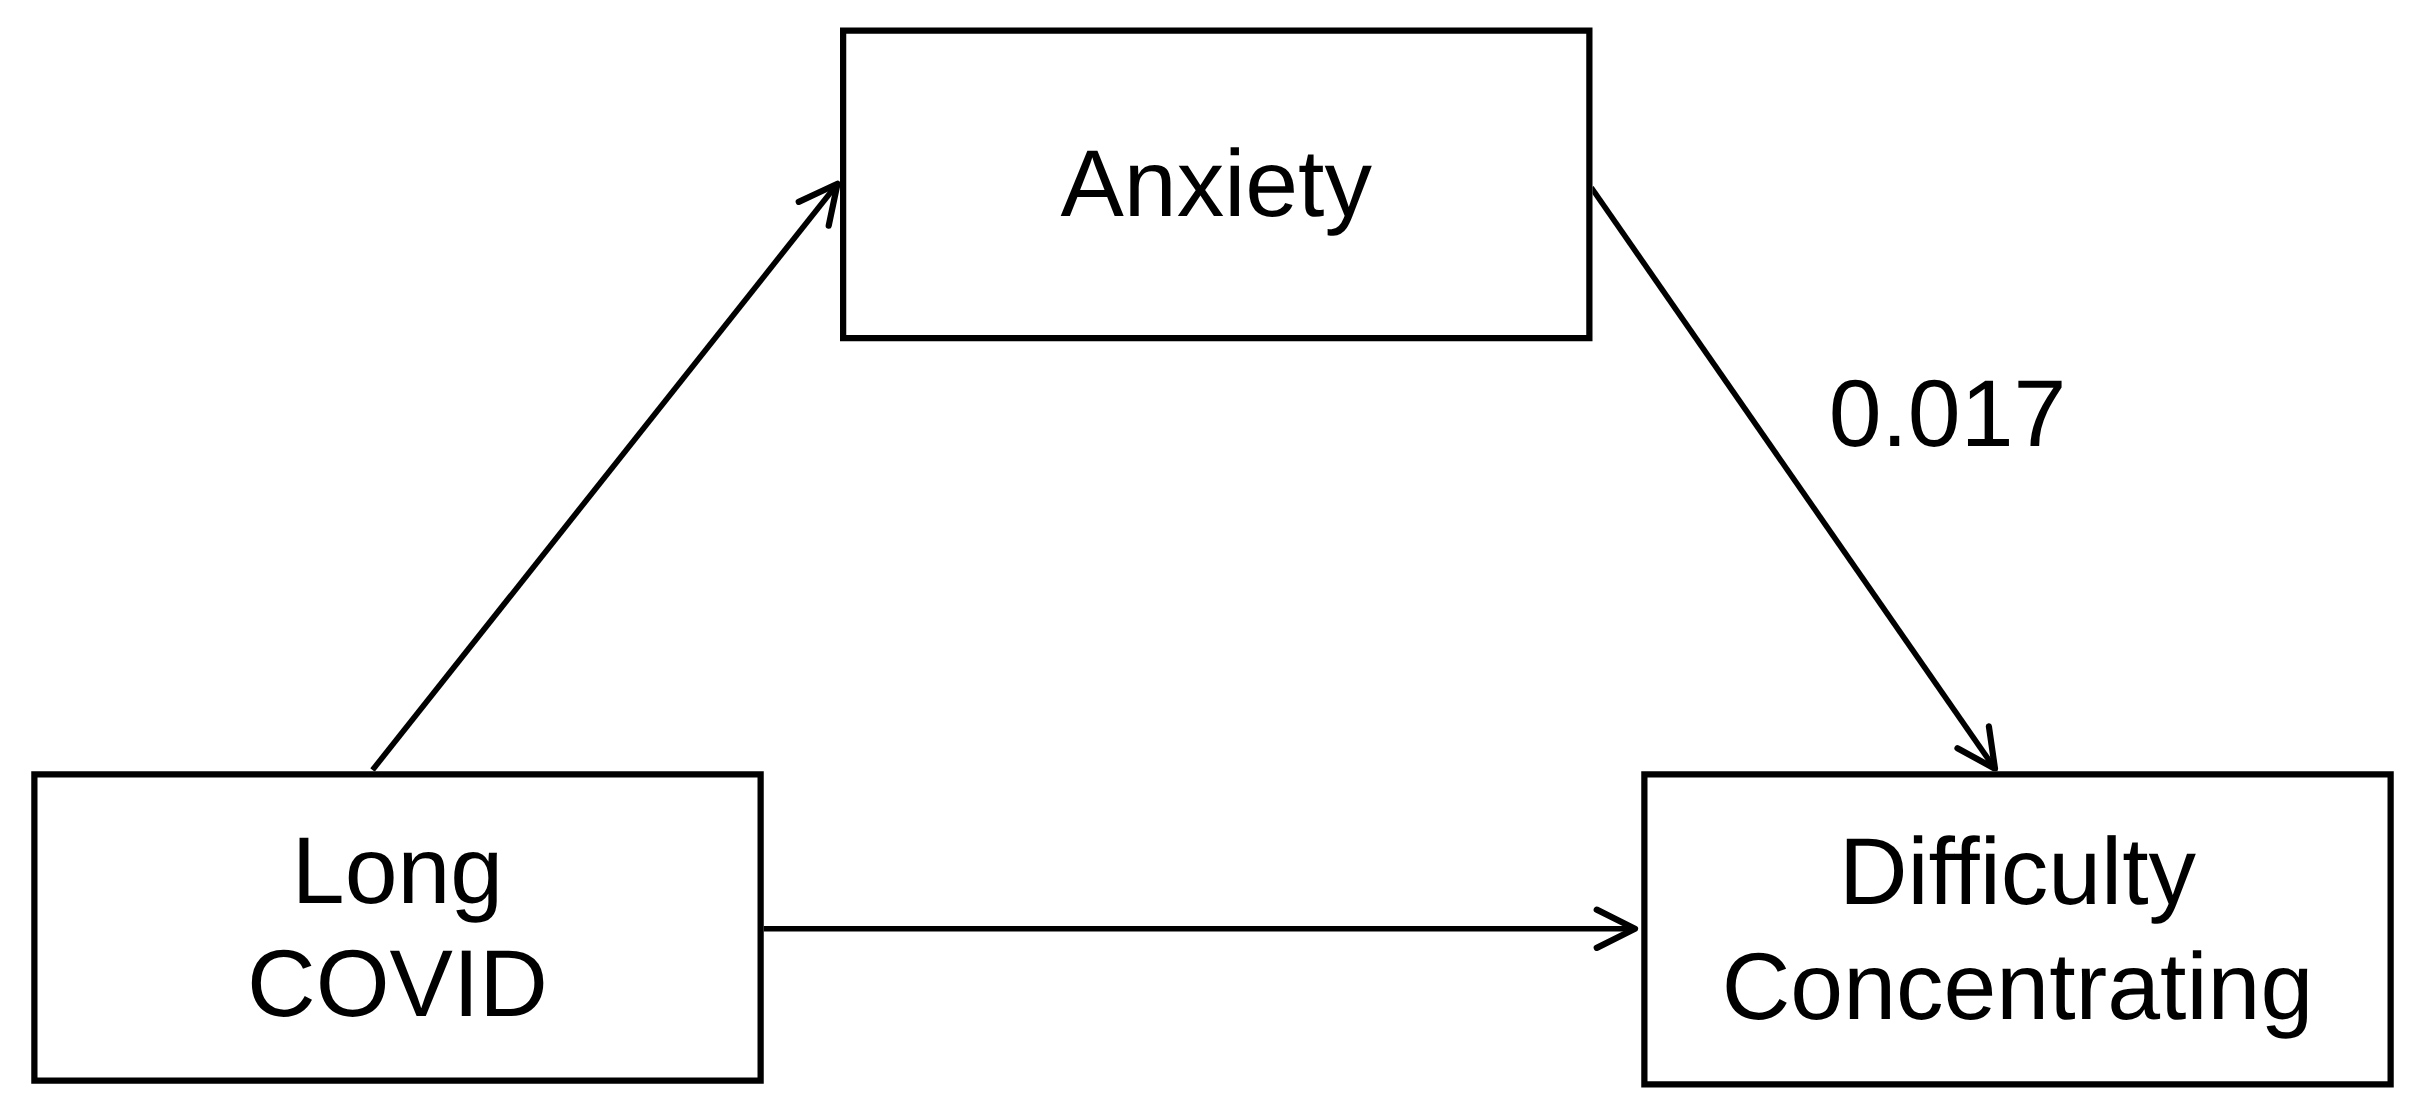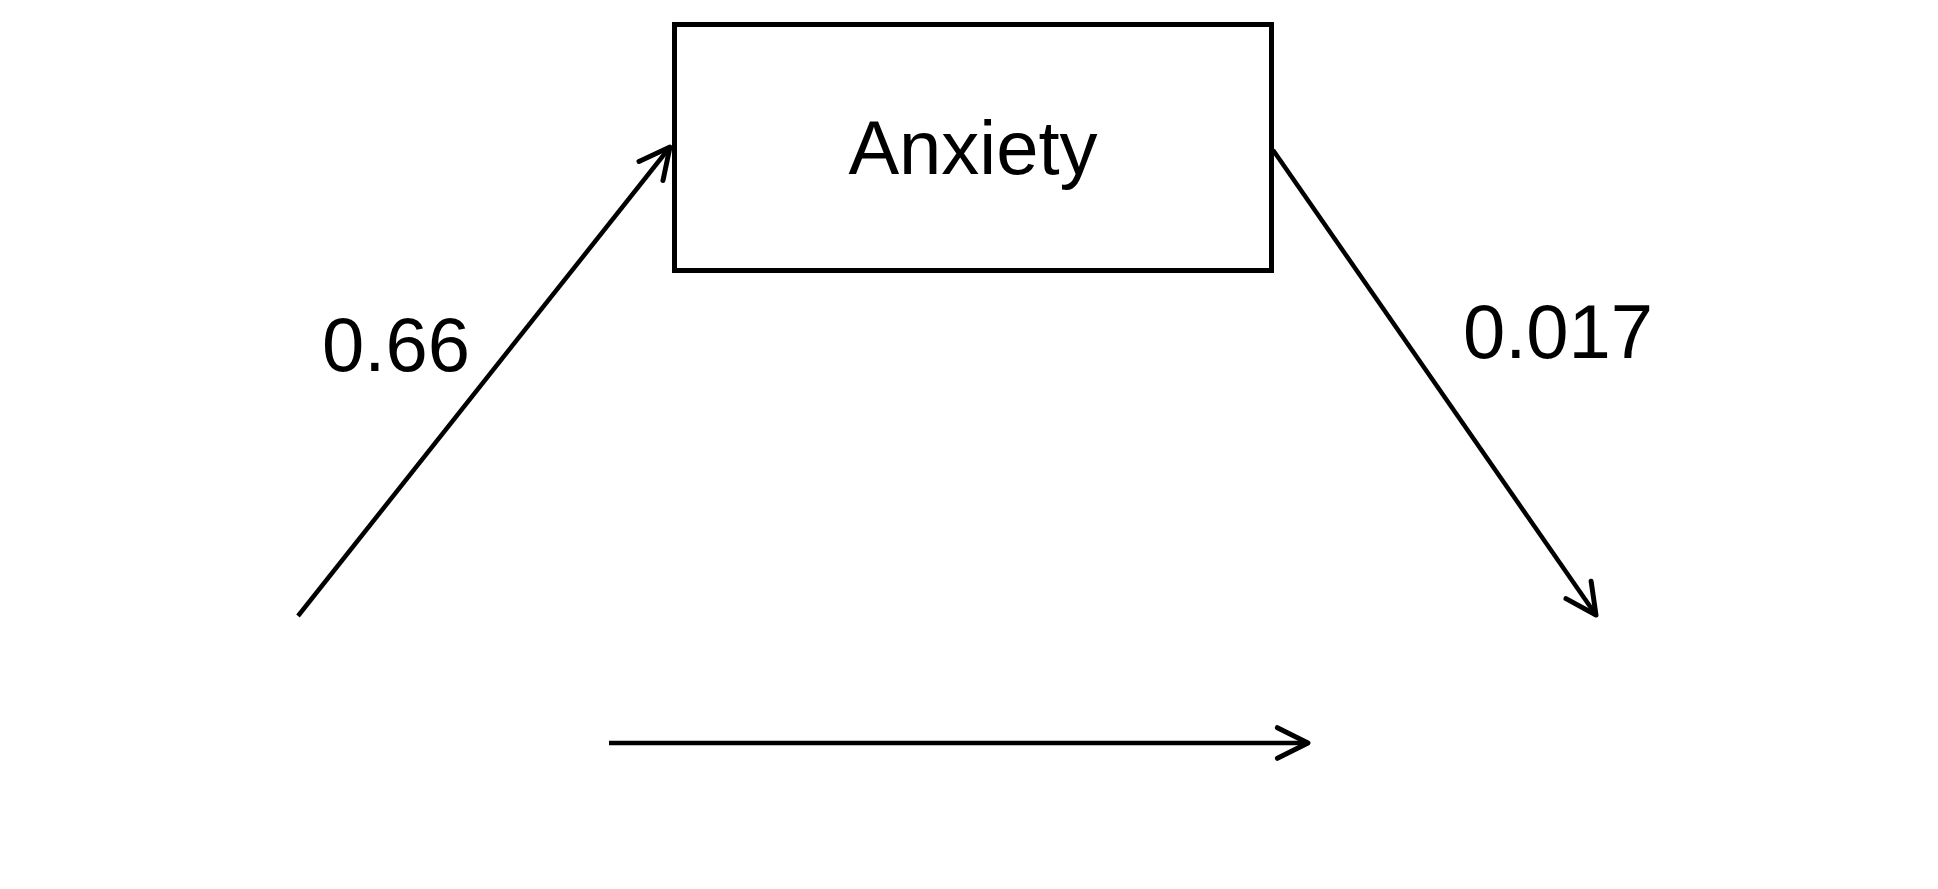--- a/index.html
+++ b/index.html
@@ -63,24 +63,31 @@
     <defs>
       <marker id="openArrow" viewBox="0 0 10 10" refX="9" refY="5" markerWidth="8.5" markerHeight="8.5" orient="auto-start-reverse">
         <path d="M1,1 L9,5 L1,9" fill="none" stroke="#000000" stroke-width="1.3" stroke-linecap="round" stroke-linejoin="round"></path>
       </marker>
     </defs>
     <line x1="298" y1="616" x2="670" y2="147" stroke="#000000" stroke-width="4.5" marker-end="url(#openArrow)"></line>
     <line x1="1273" y1="150" x2="1596" y2="615" stroke="#000000" stroke-width="4.5" marker-end="url(#openArrow)"></line>
     <line x1="609" y1="743" x2="1308" y2="743" stroke="#000000" stroke-width="4.5" marker-end="url(#openArrow)"></line>
   </svg>
 
+  <div class="node node-long-covid">
+    <span class="node-label">Long
+COVID</span>
+  </div>
 
   <div class="node node-anxiety">
     <span class="node-label">Anxiety</span>
   </div>
 
+  <div class="node node-difficulty">
+    <span class="node-label">Difficulty
+Concentrating</span>
+  </div>
 
-  <div class="edge-label edge-label-a">0.66</div>
 
   <div class="edge-label edge-label-b">0.017</div>
 
 
 </div>
 
 </body></html>

